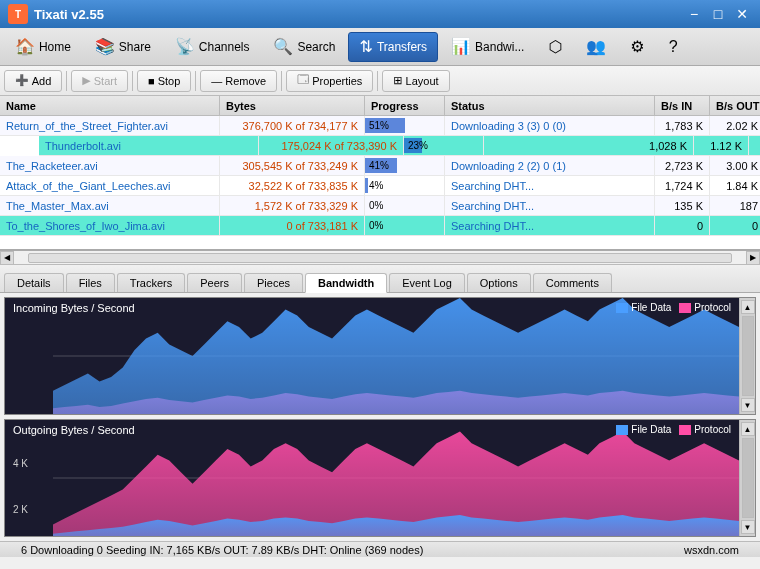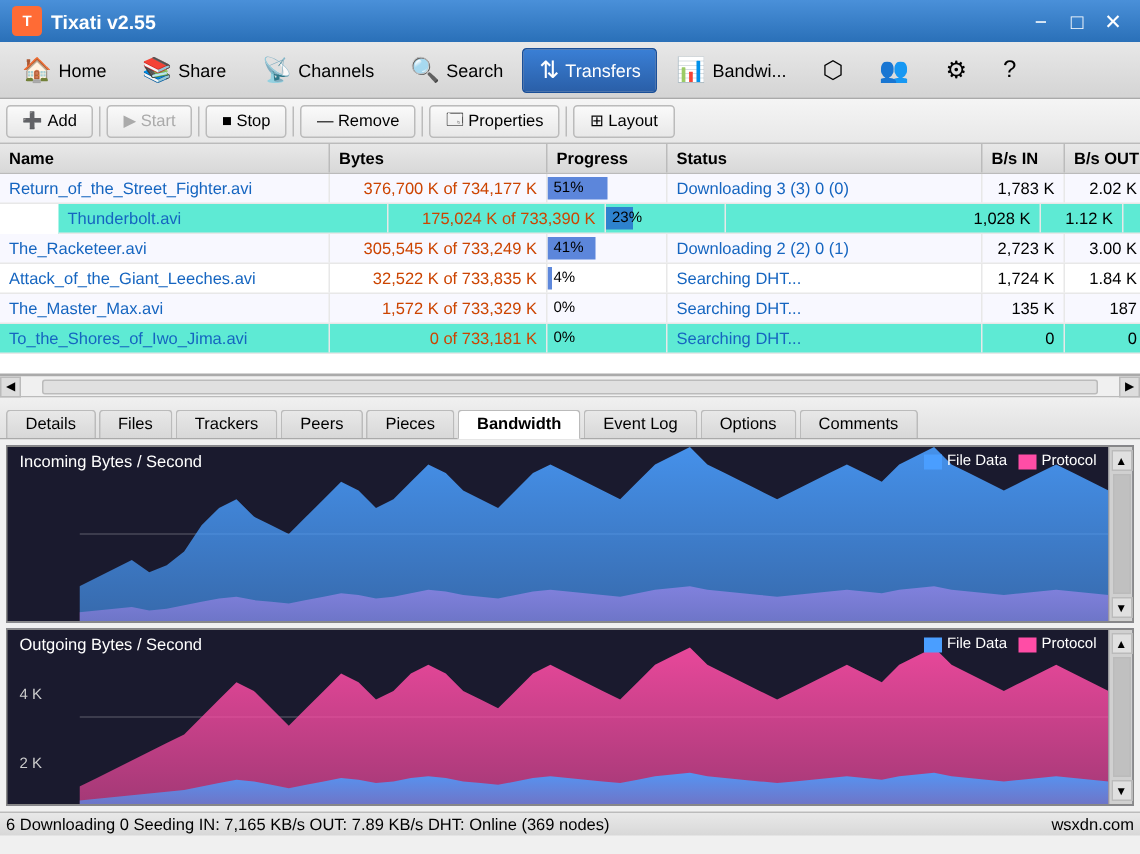--- a/index.html
+++ b/index.html
@@ -165,21 +165,21 @@
       width: 16px; background: #d0d0d0; border-left: 1px solid #bbb;
       display: flex; flex-direction: column; align-items: center; padding: 2px 0;
     }
     .scroll-btn { width: 14px; height: 14px; background: #e0e0e0; border: 1px solid #bbb; display: flex; align-items: center; justify-content: center; font-size: 8px; cursor: pointer; }
     .scroll-track { flex: 1; width: 12px; background: #c0c0c0; margin: 2px 0; border: 1px solid #bbb; }
 
     
     .status-bar {
       background: linear-gradient(to bottom, #e8e8e8, #d8d8d8);
       border-top: 1px solid #bbb;
-      padding: 3px 4px;
+      padding: 3px 21px;
       font-size: 11px;
       display: flex;
       justify-content: space-between;
       align-items: center;
       height: 16px;
     }
 
     .app-icon { width: 20px; height: 20px; background: #ff6b35; border-radius: 3px; display: inline-flex; align-items: center; justify-content: center; color: white; font-size: 10px; font-weight: bold; }
   </style>
 </head>

